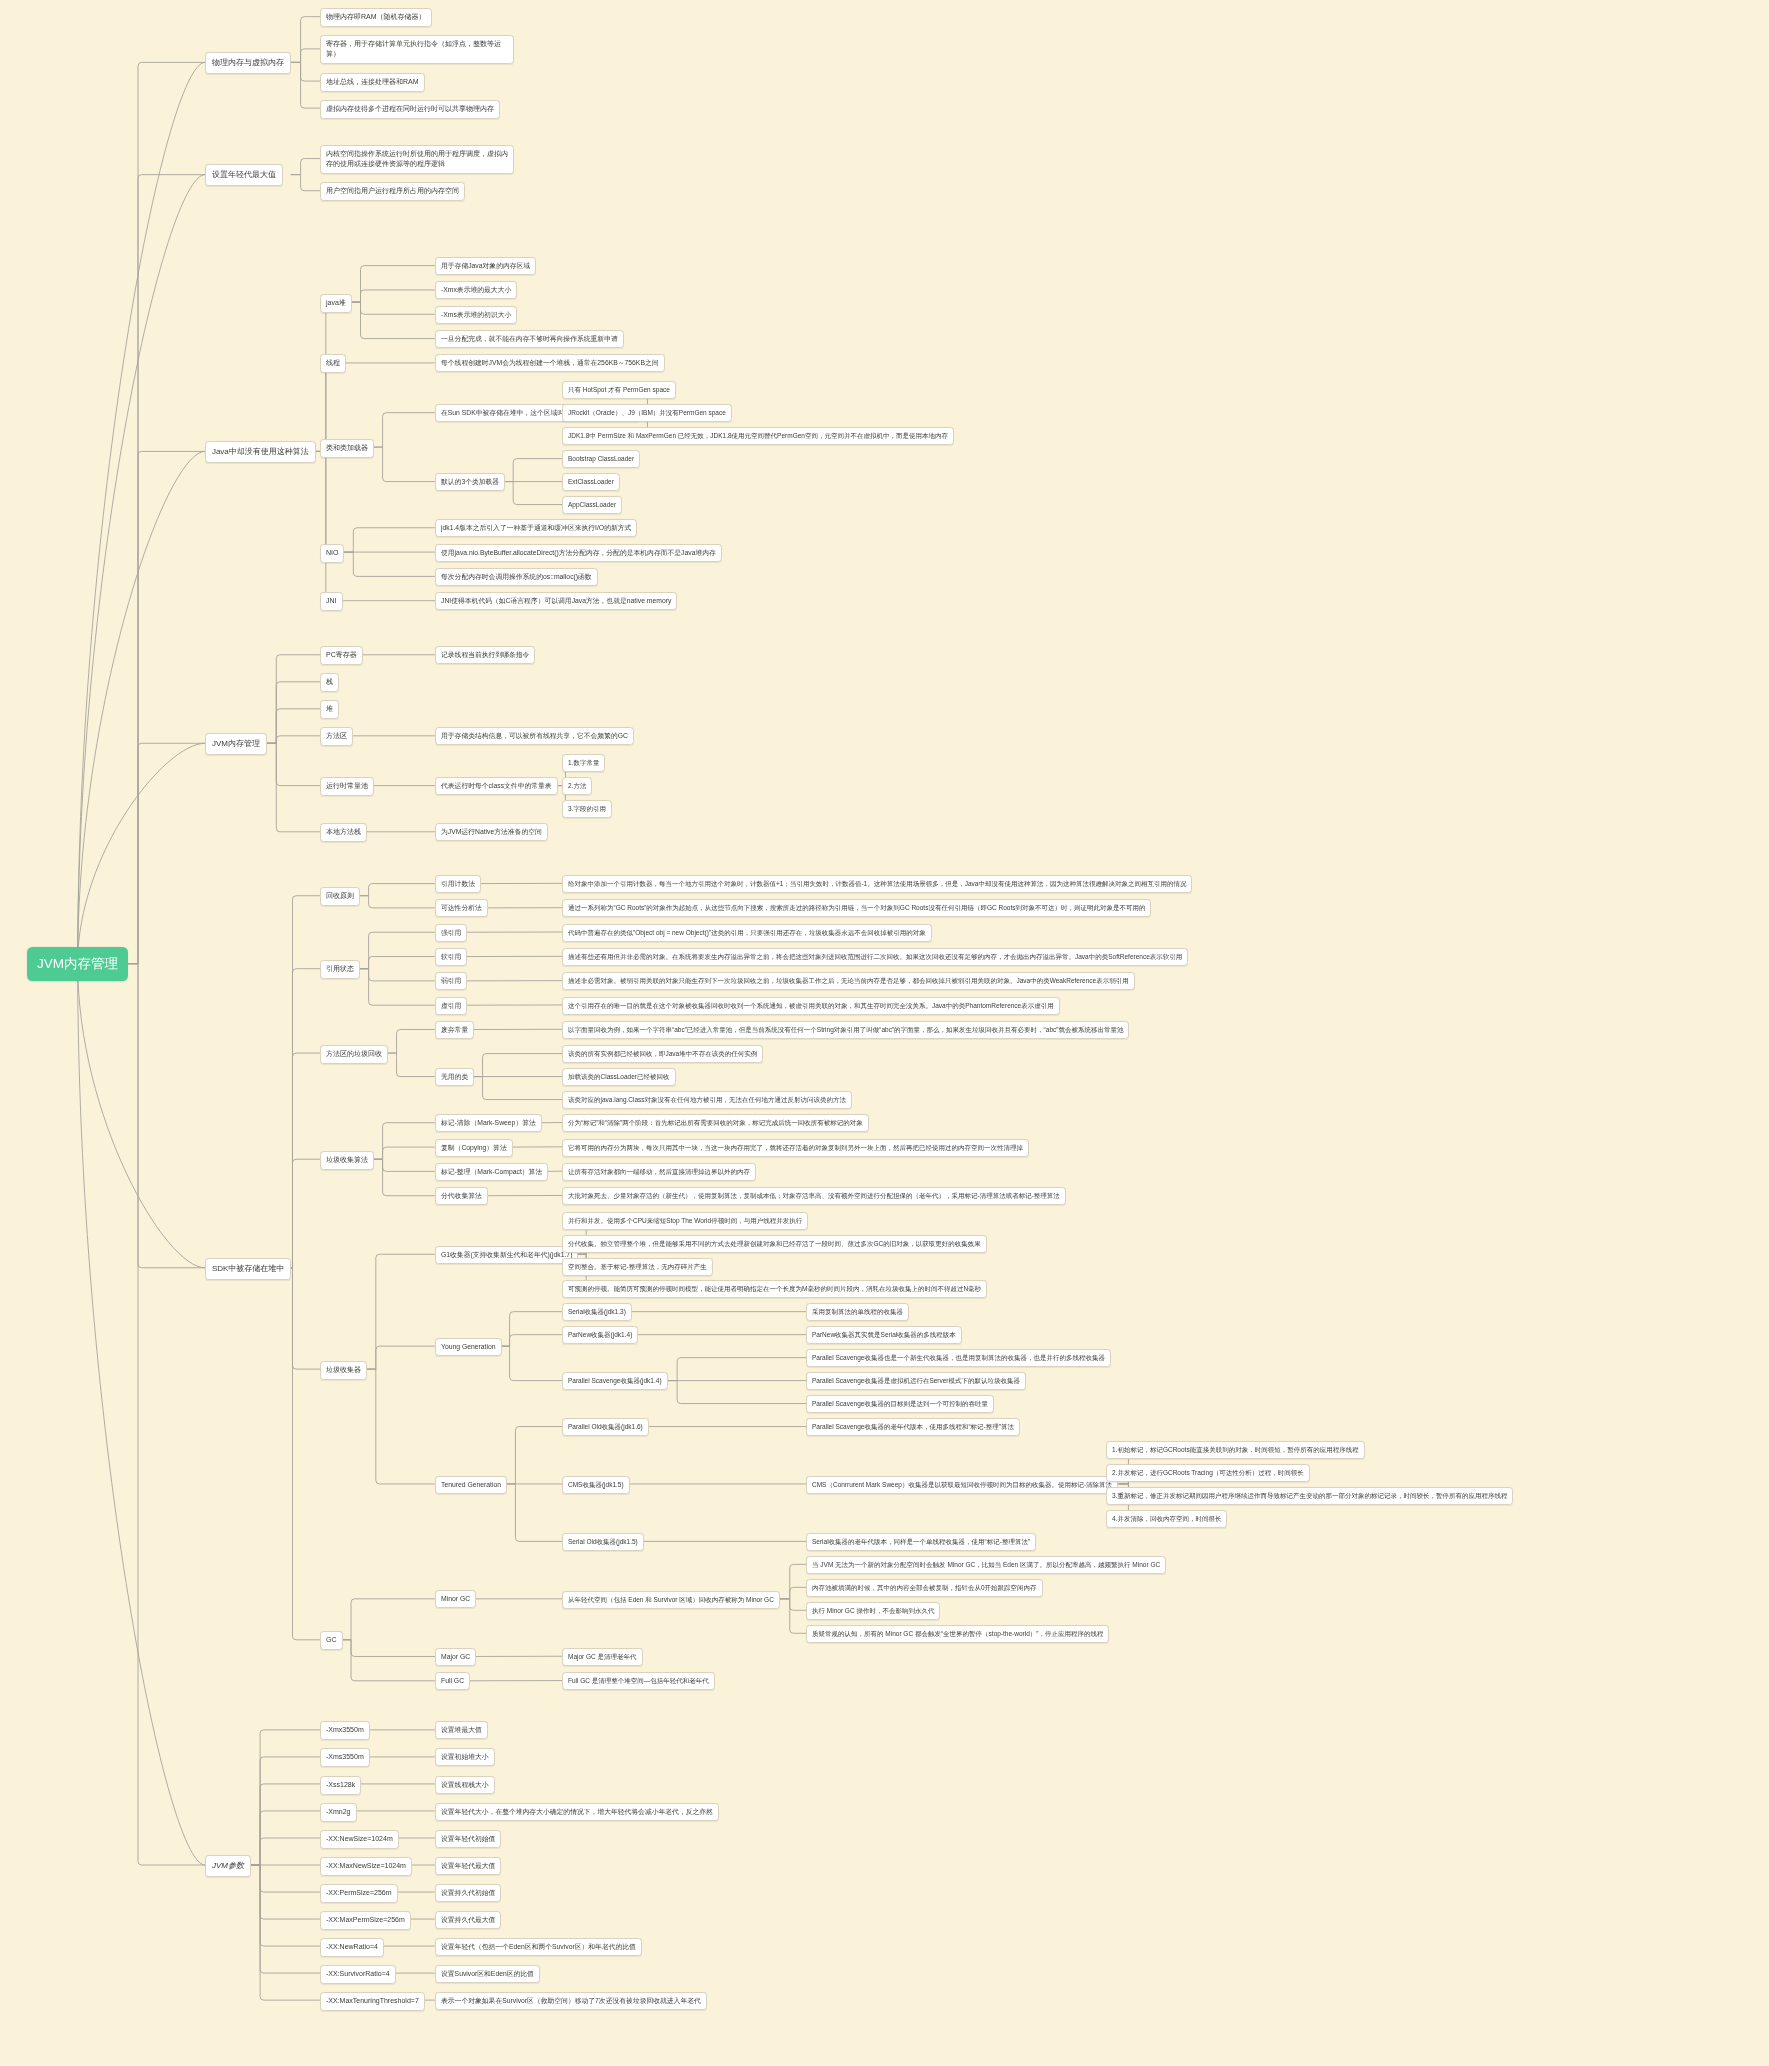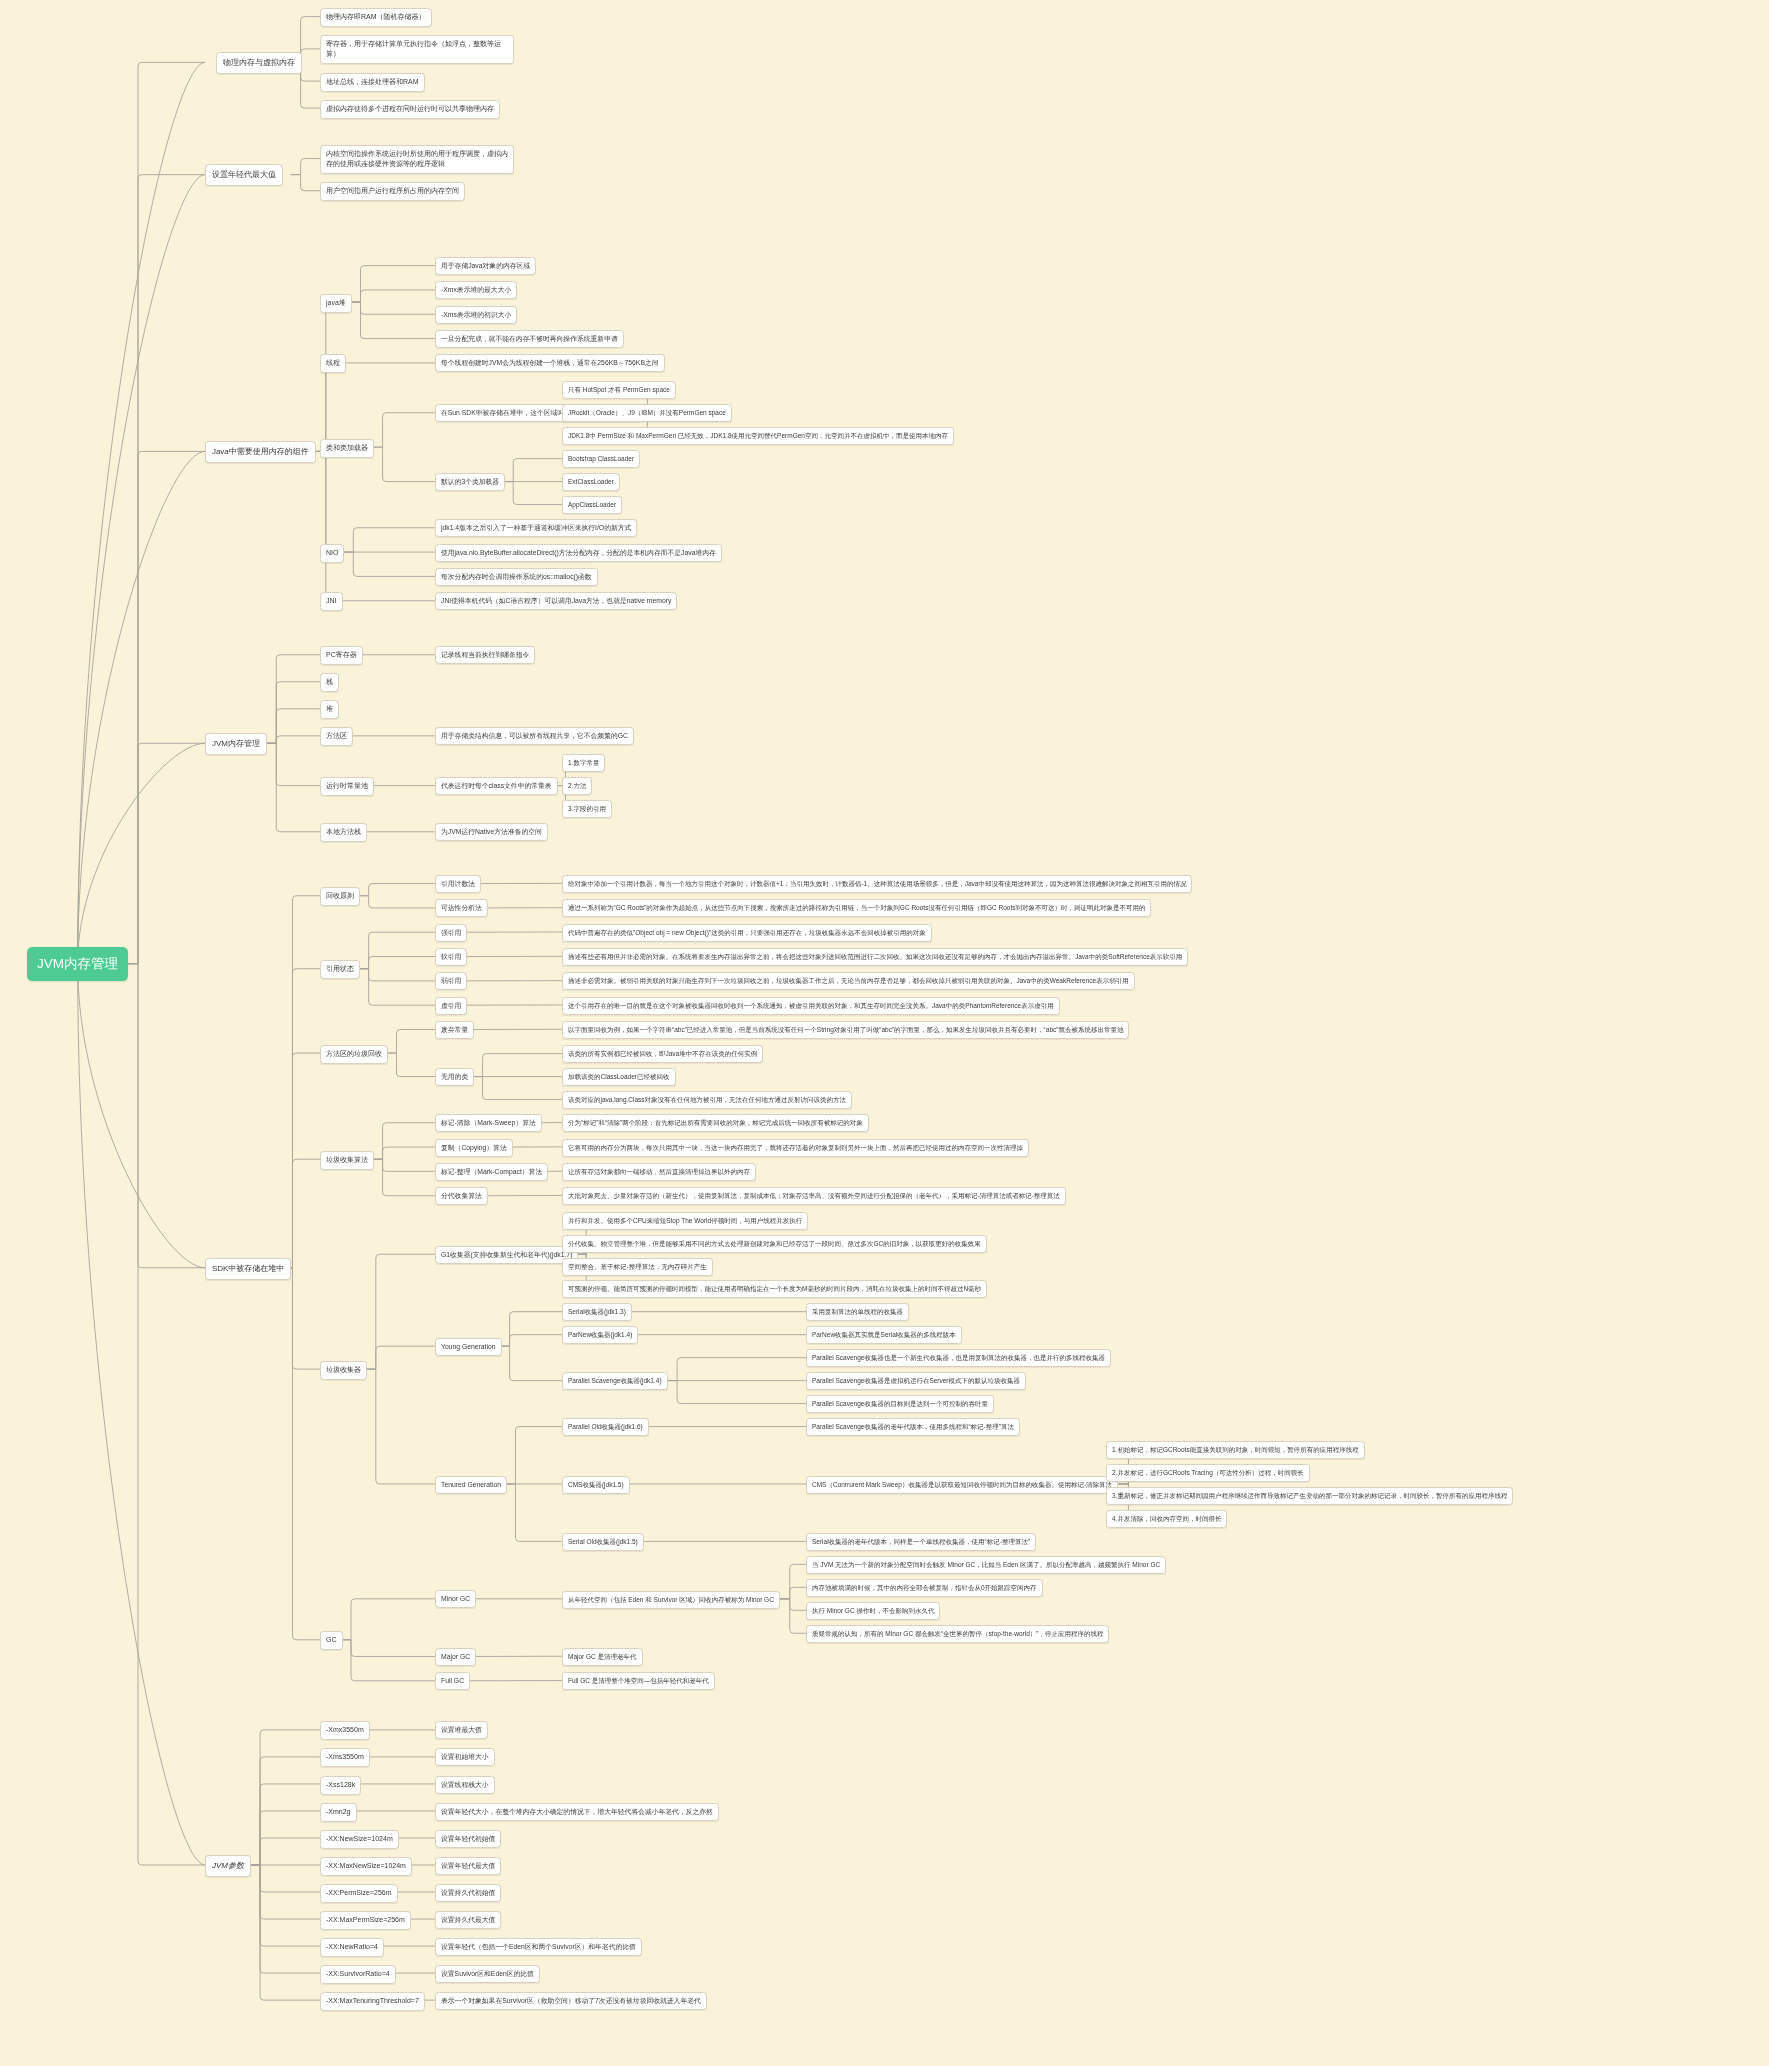--- a/index.html
+++ b/index.html
@@ -183,29 +183,29 @@
       <path d="M788,4020.75 L965,4020.75" fill="none" stroke="#a8a49a" stroke-width="2"></path>
       <path d="M882,4080.75 L965,4080.75" fill="none" stroke="#a8a49a" stroke-width="2"></path>
       <path d="M911,4140.75 L965,4140.75" fill="none" stroke="#a8a49a" stroke-width="2"></path>
       <path d="M879,4200.75 L965,4200.75" fill="none" stroke="#a8a49a" stroke-width="2"></path>
       <path d="M908,4260.75 L965,4260.75" fill="none" stroke="#a8a49a" stroke-width="2"></path>
       <path d="M849,4320.75 L965,4320.75" fill="none" stroke="#a8a49a" stroke-width="2"></path>
       <path d="M875,4380.75 L965,4380.75" fill="none" stroke="#a8a49a" stroke-width="2"></path>
       <path d="M939,4440.75 L965,4440.75" fill="none" stroke="#a8a49a" stroke-width="2"></path>
     </svg>
   <div id="nodes">
-      <div class="node lvl1 wrapbox" style="left: 205px; top: 52px; max-width: 149px; margin-left: 11px;">物理内存与虚拟内存</div>
+      <div class="node lvl1 wrapbox" style="left: 205px; top: 52px; max-width: 149px;">物理内存与虚拟内存</div>
       <div class="node lvl2 wrapbox" style="left: 320px; top: 8px; max-width: 194px;">物理内存即RAM（随机存储器）</div>
       <div class="node lvl2 wrapbox" style="left: 320px; top: 35px; max-width: 194px;">寄存器，用于存储计算单元执行指令（如浮点，整数等运算）</div>
       <div class="node lvl2 wrapbox" style="left: 320px; top: 73px; max-width: 194px;">地址总线，连接处理器和RAM</div>
       <div class="node lvl2 wrapbox" style="left: 320px; top: 100px; max-width: 194px;">虚拟内存使得多个进程在同时运行时可以共享物理内存</div>
       <div class="node lvl1 wrapbox" style="left: 205px; top: 164px; max-width: 149px;">设置年轻代最大值</div>
       <div class="node lvl2 wrapbox" style="left: 320px; top: 145px; max-width: 194px;">内核空间指操作系统运行时所使用的用于程序调度，虚拟内存的使用或连接硬件资源等的程序逻辑</div>
       <div class="node lvl2 wrapbox" style="left: 320px; top: 182px; max-width: 194px;">用户空间指用户运行程序所占用的内存空间</div>
-      <div class="node lvl1 wrapbox" style="left: 205px; top: 441px; max-width: 149px;">Java中需要使用内存的组件</div>
+      <div class="node lvl1 wrapbox" style="left: 205px; top: 441px; max-width: 149px;">Java中却没有使用这种算法</div>
       <div class="node lvl2 wrapbox" style="left: 320px; top: 294px; max-width: 194px;">java堆</div>
       <div class="node lvl3 wrapbox" style="left: 435px; top: 257px; max-width: 315px;">用于存储Java对象的内存区域</div>
       <div class="node lvl3 wrapbox" style="left: 435px; top: 281px; max-width: 315px;">-Xmx表示堆的最大大小</div>
       <div class="node lvl3 wrapbox" style="left: 435px; top: 306px; max-width: 315px;">-Xms表示堆的初识大小</div>
       <div class="node lvl3 wrapbox" style="left: 435px; top: 330px; max-width: 315px;">一旦分配完成，就不能在内存不够时再向操作系统重新申请</div>
       <div class="node lvl2 wrapbox" style="left: 320px; top: 354px; max-width: 194px;">线程</div>
       <div class="node lvl3 wrapbox" style="left: 435px; top: 354px; max-width: 315px;">每个线程创建时JVM会为线程创建一个堆栈，通常在256KB～756KB之间</div>
       <div class="node lvl2 wrapbox" style="left: 320px; top: 439px; max-width: 194px;">类和类加载器</div>
       <div class="node lvl3 wrapbox" style="left: 435px; top: 404px; max-width: 315px;">在Sun SDK中被存储在堆中，这个区域叫永久代（PermGen区）</div>
       <div class="node lvl4 wrapbox" style="left: 562px; top: 381px; max-width: 653px;">只有 HotSpot 才有 PermGen space</div>

